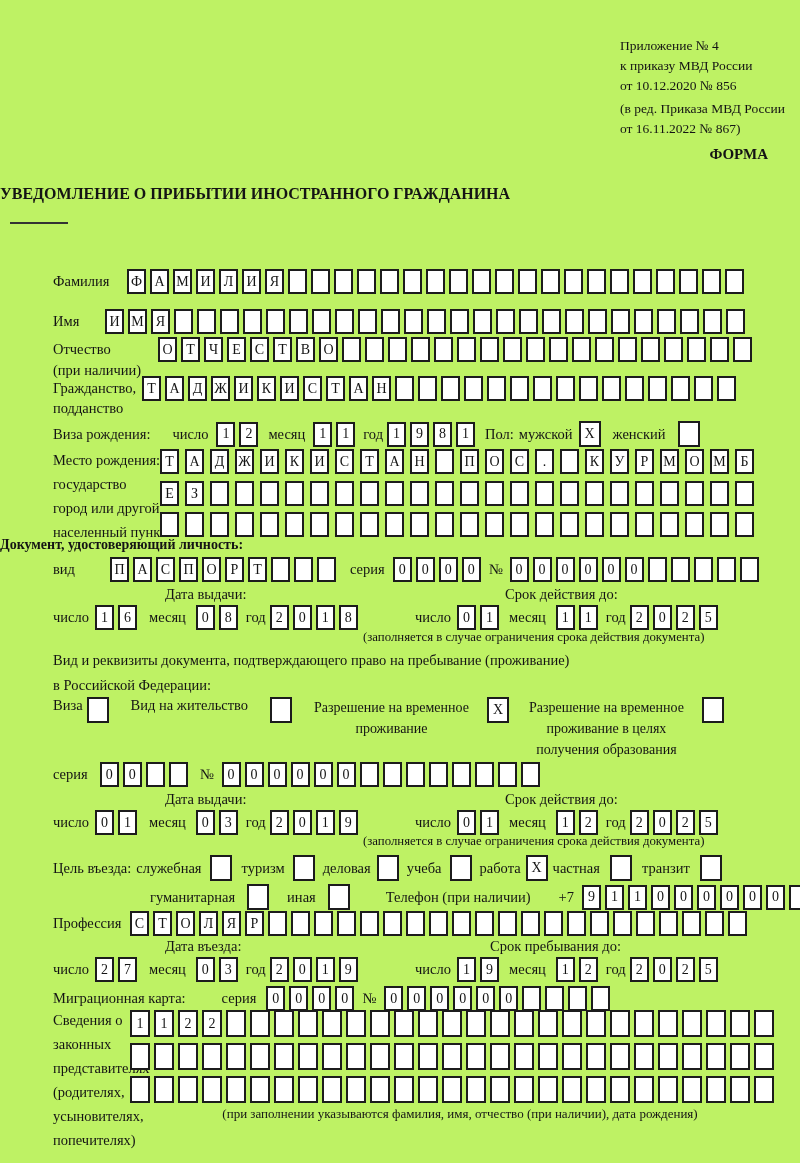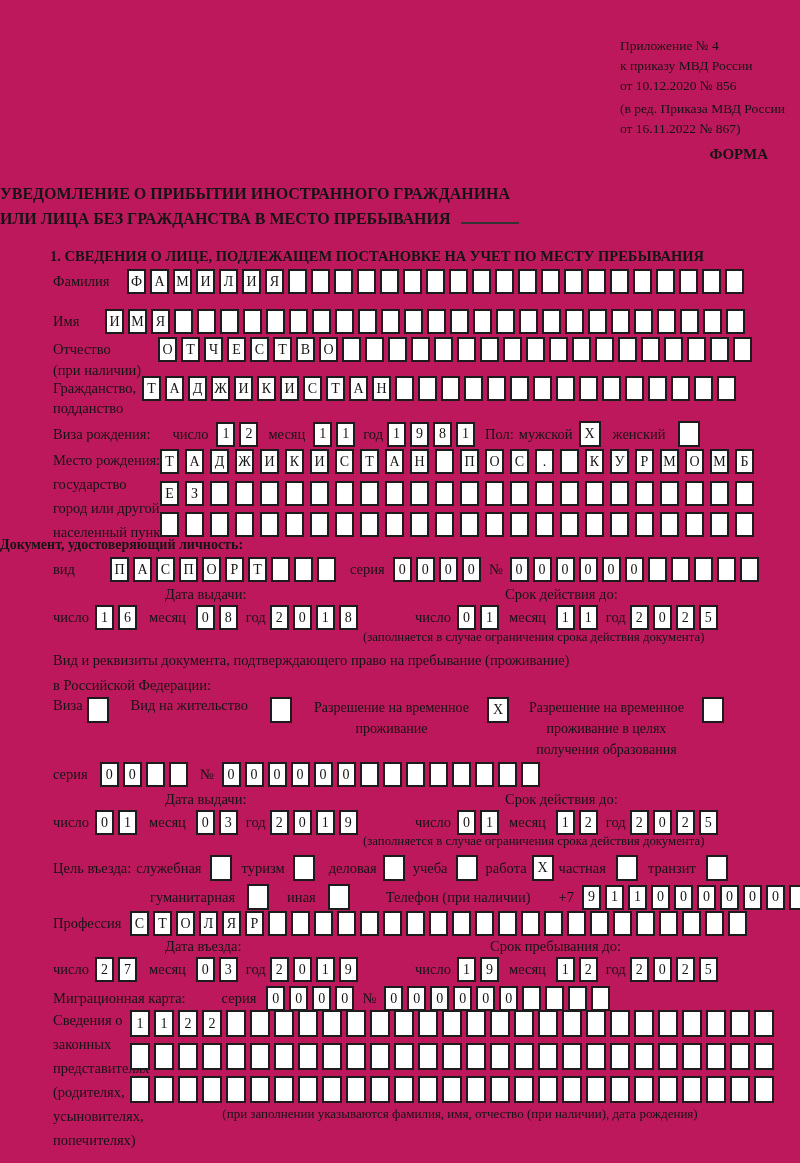--- a/index.html
+++ b/index.html
@@ -1,16 +1,16 @@
 <!DOCTYPE html>
 <html><head>
 <meta charset="utf-8">
 <style>
   html,body{margin:0;padding:0;background:#fff;}
-  .page{position:relative;width:800px;height:1163px;background:#be185d;overflow:hidden;
+  .page{position:relative;width:800px;height:1163px;background:#bef264;overflow:hidden;
         font-family:"Liberation Serif","DejaVu Serif",serif;color:#141414;}
   .abs{position:absolute;}
   .lbl{font-size:14.5px;white-space:nowrap;}
   .b{font-weight:bold;}
   .row{display:flex;align-items:center;}
   .top{align-items:flex-start;}
   .cells{display:flex;gap:4px;}
   .cells.wide{gap:6px;}
   .cells.rep{gap:4px;}
   .cell{flex:0 0 auto;width:19px;height:25px;border:2px solid #1c1c1c;box-sizing:border-box;
@@ -33,24 +33,23 @@
     <div>к приказу МВД России</div>
     <div>от 10.12.2020 № 856</div>
     <div style="margin-top:3px;">(в ред. Приказа МВД России</div>
     <div>от 16.11.2022 № 867)</div>
   </div>
 
   <div class="abs b" style="top:146px;right:32px;font-size:15px;">ФОРМА</div>
 
   <div class="abs ctr b" style="top:182px;left:0;width:800px;font-size:16px;line-height:24px;">
     <div>УВЕДОМЛЕНИЕ О ПРИБЫТИИ ИНОСТРАННОГО ГРАЖДАНИНА</div>
-    <div><span>ИЛИ ЛИЦА БЕЗ ГРАЖДАНСТВА В МЕСТО ПРЕБЫВАНИЯ</span><span class="blank"></span></div>
-  </div>
-
-  <div class="abs b" style="top:248px;left:50px;font-size:14.5px;">1. СВЕДЕНИЯ О ЛИЦЕ, ПОДЛЕЖАЩЕМ ПОСТАНОВКЕ НА УЧЕТ ПО МЕСТУ ПРЕБЫВАНИЯ</div>
+    <div><span class="blank"></span></div>
+  </div>
+
 
   <div class="abs row" style="top:269px;left:53px;">
     <span class="lbl" style="width:74px;">Фамилия</span>
     <div class="cells">
         <div class="cell">Ф</div>
         <div class="cell">А</div>
         <div class="cell">М</div>
         <div class="cell">И</div>
         <div class="cell">Л</div>
         <div class="cell">И</div>
@@ -476,21 +475,21 @@
   <div class="abs row" style="top:855px;left:53px;">
     <span class="lbl">Цель въезда:</span>
     <span class="lbl" style="margin-left:5px;">служебная</span>
     <div class="cells cb" style="margin-left:8px;">
         <div class="cell"></div>
       </div>
     <span class="lbl" style="margin-left:10px;">туризм</span>
     <div class="cells cb" style="margin-left:8px;">
         <div class="cell"></div>
       </div>
-    <span class="lbl" style="margin-left:14px;">деловая</span>
+    <span class="lbl" style="margin-left:8px;">деловая</span>
     <div class="cells cb" style="margin-left:6px;">
         <div class="cell"></div>
       </div>
     <span class="lbl" style="margin-left:8px;">учеба</span>
     <div class="cells cb" style="margin-left:8px;">
         <div class="cell"></div>
       </div>
     <span class="lbl" style="margin-left:8px;">работа</span>
     <div class="cells cb" style="margin-left:5px;">
         <div class="cell">X</div>

